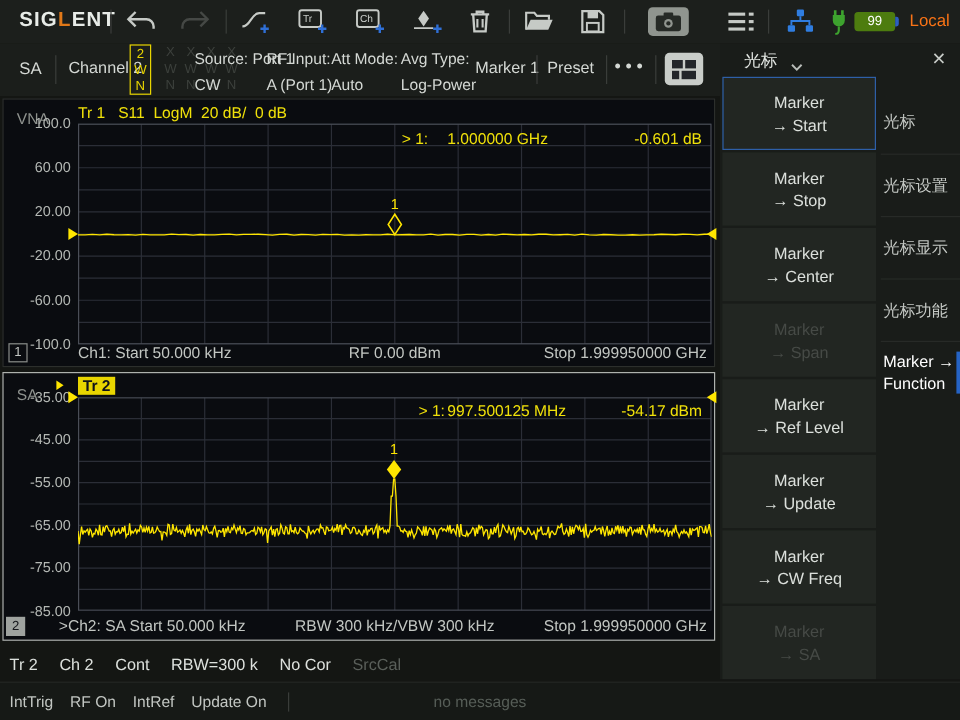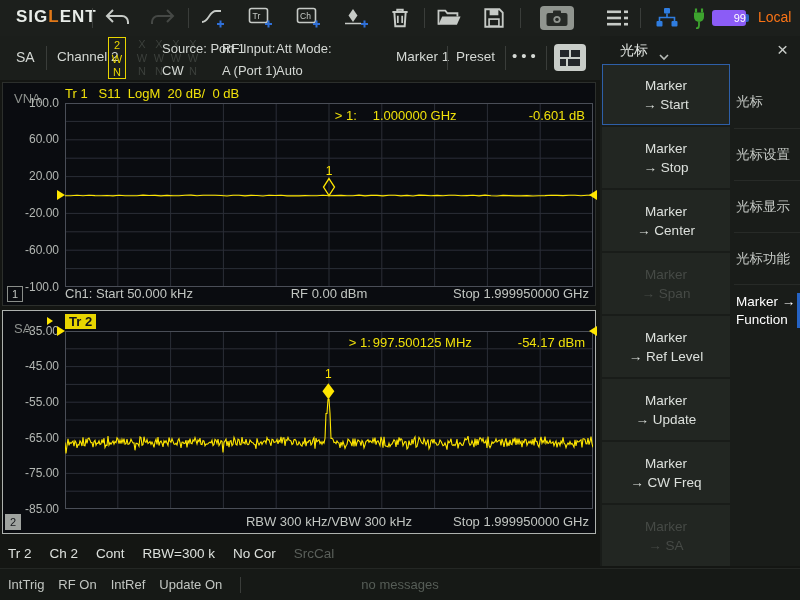--- a/index.html
+++ b/index.html
@@ -7,21 +7,21 @@
   body { position:relative; background:#141613; font-family:"Liberation Sans", sans-serif; color:#d0d4d0; }
   .vdiv { position:absolute; width:1px; background:#3a3d3a; }
 
   
   .topbar { position:absolute; left:0; top:0; width:800px; height:36px; background:#1c1f1c; }
   .topbar > * { position:absolute; }
   .logo { left:16px; top:7px; font-size:17px; font-weight:bold; letter-spacing:1px; color:#e8ece8; }
   .logo .accent { color:#e07818; }
   .ico { display:inline-block; }
   .camera-bg { left:540px; top:6px; width:34px; height:24px; background:#90958f; border-radius:4px; display:flex; align-items:center; justify-content:center; }
-  .battery { left:712px; top:10px; width:34px; height:16px; background:#8b5cf6; border-radius:3px; color:#fff; font-size:11px; display:flex; align-items:center; justify-content:flex-end; }
+  .battery { left:712px; top:10px; width:34px; height:16px; background:#4d7c0f; border-radius:3px; color:#fff; font-size:11px; display:flex; align-items:center; justify-content:center; }
   .battery::after { content:''; position:absolute; right:-3px; top:4px; width:3px; height:8px; background:#2d5fc0; border-radius:0 2px 2px 0; }
   .local { left:758px; top:9px; font-size:14px; color:#f97316; }
 
   
   .toolbar2 { position:absolute; left:0; top:36px; width:600px; height:44px; background:#1b1e1b; }
   .toolbar2 > * { position:absolute; }
   .tb2-txt { font-size:13.5px; color:#d4d8d4; }
   .badge-col { top:1px; width:18px; height:42px; text-align:center; font-size:11px; line-height:13.5px; padding-top:1px; }
   .badge-yellow { left:108px; border:1px solid #e8d500; color:#e8d500; z-index:2; }
   .ghost { color:#3c403c; z-index:1; }
@@ -207,20 +207,24 @@
       <span class="lbl">Source: Port 1</span>
       <span class="val">CW</span>
     </div>
   <div class="field" style="left:222px;top:4px;">
       <span class="lbl">RF Input:</span>
       <span class="val">A (Port 1)</span>
     </div>
   <div class="field" style="left:276px;top:4px;">
       <span class="lbl">Att Mode:</span>
       <span class="val">Auto</span>
+    </div>
+  <div class="field" style="left:334px;top:4px;">
+      <span class="lbl">Avg Type:</span>
+      <span class="val">Log-Power</span>
     </div>
   <span class="tb2-txt" style="left:396px;top:13px;">Marker 1</span>
   <div class="vdiv" style="left:447px;top:10px;height:24px;"></div>
   <span class="tb2-txt" style="left:456px;top:13px;">Preset</span>
   <div class="vdiv" style="left:505px;top:10px;height:24px;"></div>
   <span class="dots" style="left:512px;top:11px;">•••</span>
   <div class="vdiv" style="left:546px;top:10px;height:24px;"></div>
   <div class="gridbtn">
     <svg width="22" height="18" viewBox="0 0 22 18">
         <rect x="1" y="1" width="9" height="7" fill="#23262a"></rect>
@@ -280,20 +284,21 @@
         <text x="263.3664" y="47.2452" fill="#ffe600" font-size="12" text-anchor="middle" font-family="Liberation Sans, sans-serif">1</text>
       </svg></div>
   <div class="tri-r" style="left:54px;top:15px;"></div>
   <div class="tri-l" style="left:586px;top:15px;"></div>
   <div class="readout" style="top:24px;">
     <span>&gt; 1:</span>
     <span class="freq-s">997.500125 MHz</span>
     <span class="val-s">-54.17 dBm</span>
   </div>
   <div class="corner corner-2">2</div>
+  <span class="f-start" style="left:46px;">&gt;Ch2: SA Start 50.000 kHz</span>
   <span class="f-mid">RBW 300 kHz/VBW 300 kHz</span>
   <span class="f-stop">Stop 1.999950000 GHz</span>
 </div>
 
 <div class="status-row">
   <span>Tr 2</span>
   <span>Ch 2</span>
   <span>Cont</span>
   <span>RBW=300 k</span>
   <span>No Cor</span>

